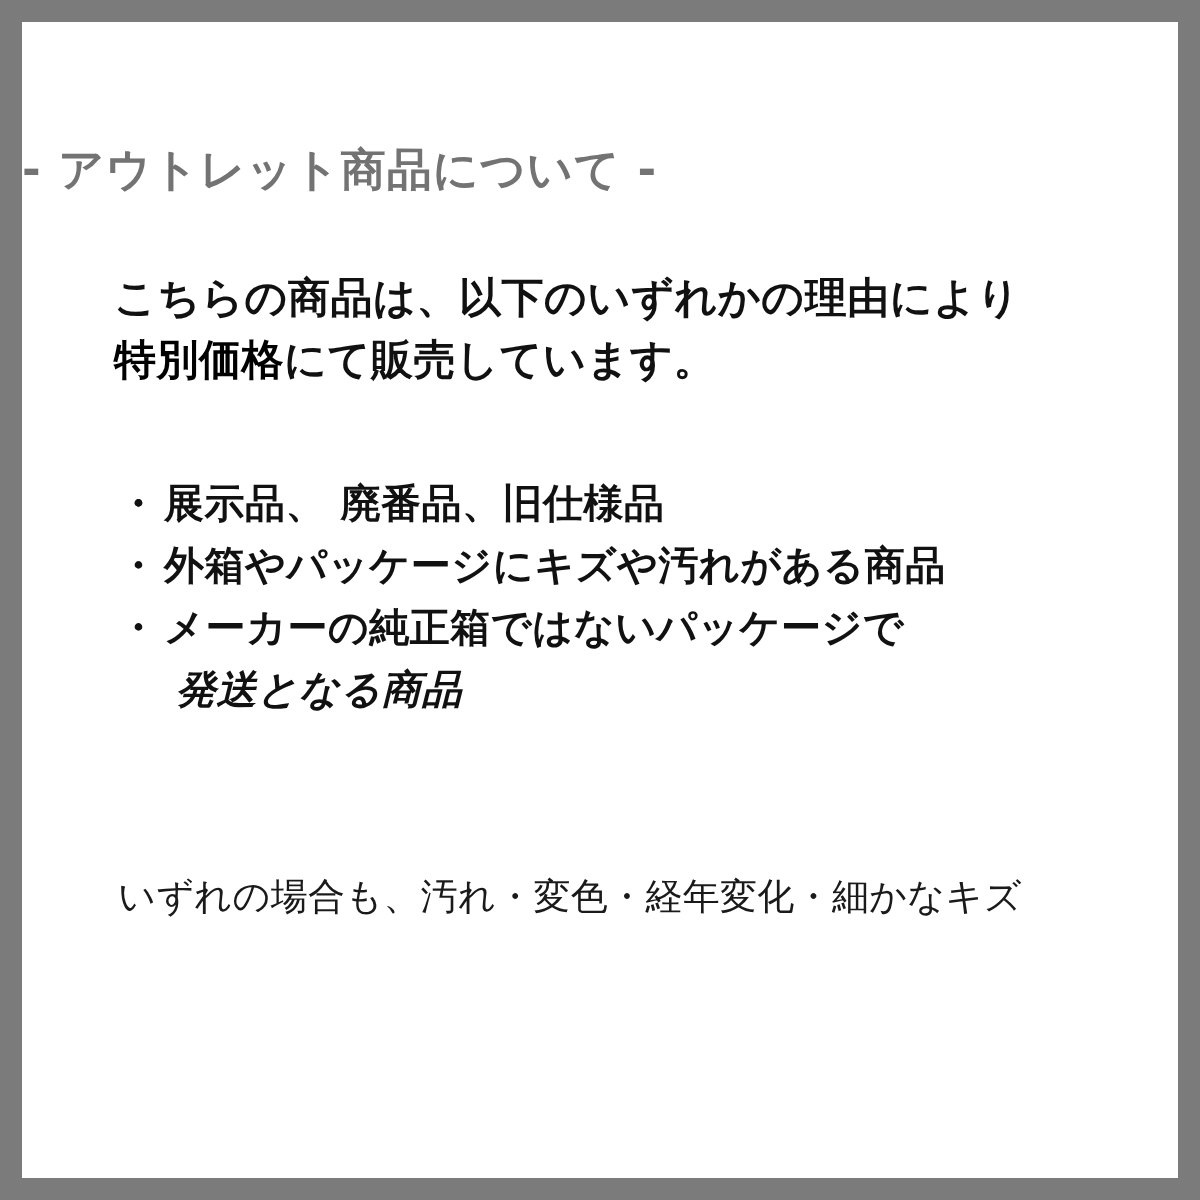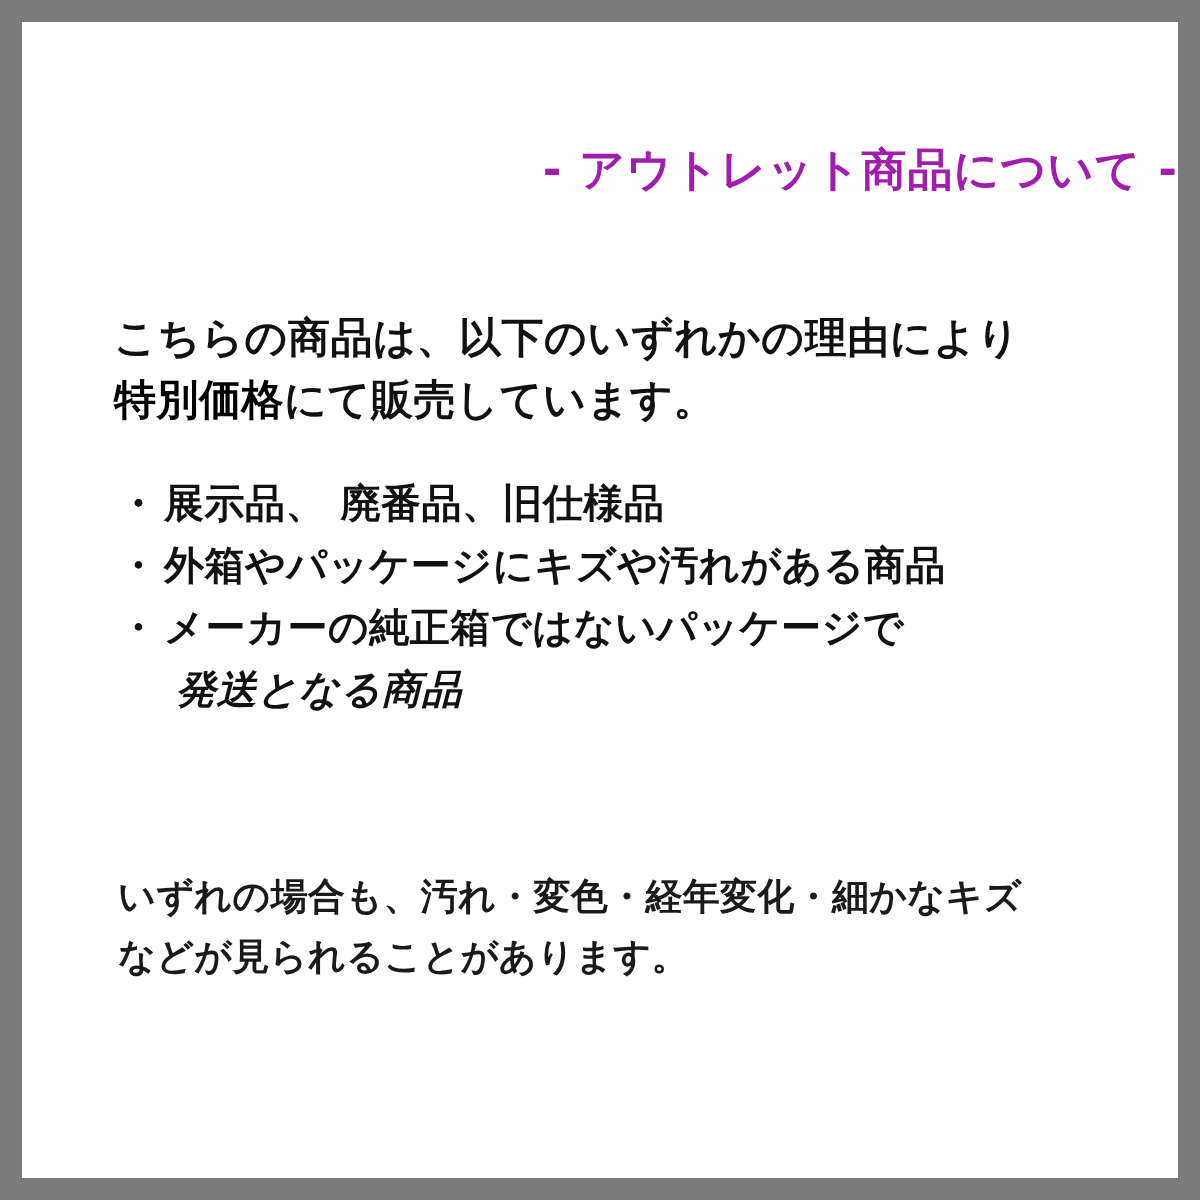--- a/index.html
+++ b/index.html
@@ -29,38 +29,37 @@
     width: 1156px;
     height: 1156px;
     background: #ffffff;
     box-sizing: border-box;
   }
   .title {
     position: absolute;
     left: 0;
     top: 118px;
     width: 1156px;
-    text-align: right;
+    text-align: left;
     font-size: 45px;
     font-weight: bold;
-    color: #a21caf;
+    color: #737373;
     letter-spacing: 1px;
     white-space: nowrap;
   }
   .lead {
     position: absolute;
     left: 92px;
     top: 245px;
     width: 1010px;
     font-size: 42px;
     font-weight: bold;
     color: #111111;
     line-height: 1.48;
     letter-spacing: 0.5px;
-    margin-top: 40px;
   }
   .lead .accent {
     color: #000000;
   }
   .bullets {
     position: absolute;
     left: 86px;
     top: 450px;
     width: 1020px;
     list-style: none;
@@ -88,21 +87,21 @@
     display: block;
     padding-left: 12px;
     font-style: italic;
   }
   .note {
     position: absolute;
     left: 96px;
     top: 845px;
     width: 1020px;
     font-size: 37px;
-    font-weight: bold;
+    font-weight: normal;
     color: #1a1a1a;
     line-height: 1.62;
     letter-spacing: 0.3px;
   }
   .note .line {
     display: block;
     white-space: nowrap;
   }
 </style>
 </head>
@@ -132,17 +131,16 @@
       </li>
       <li>
         <span class="dot">・</span>
         <span>メーカーの純正箱ではないパッケージで</span>
         <span class="cont">発送となる商品</span>
       </li>
     </ul>
 
     <div class="note">
       <span class="line">いずれの場合も、汚れ・変色・経年変化・細かなキズ</span>
-      <span class="line">などが見られることがあります。</span>
     </div>
 
   </div>
 </div>
 
 </body></html>

